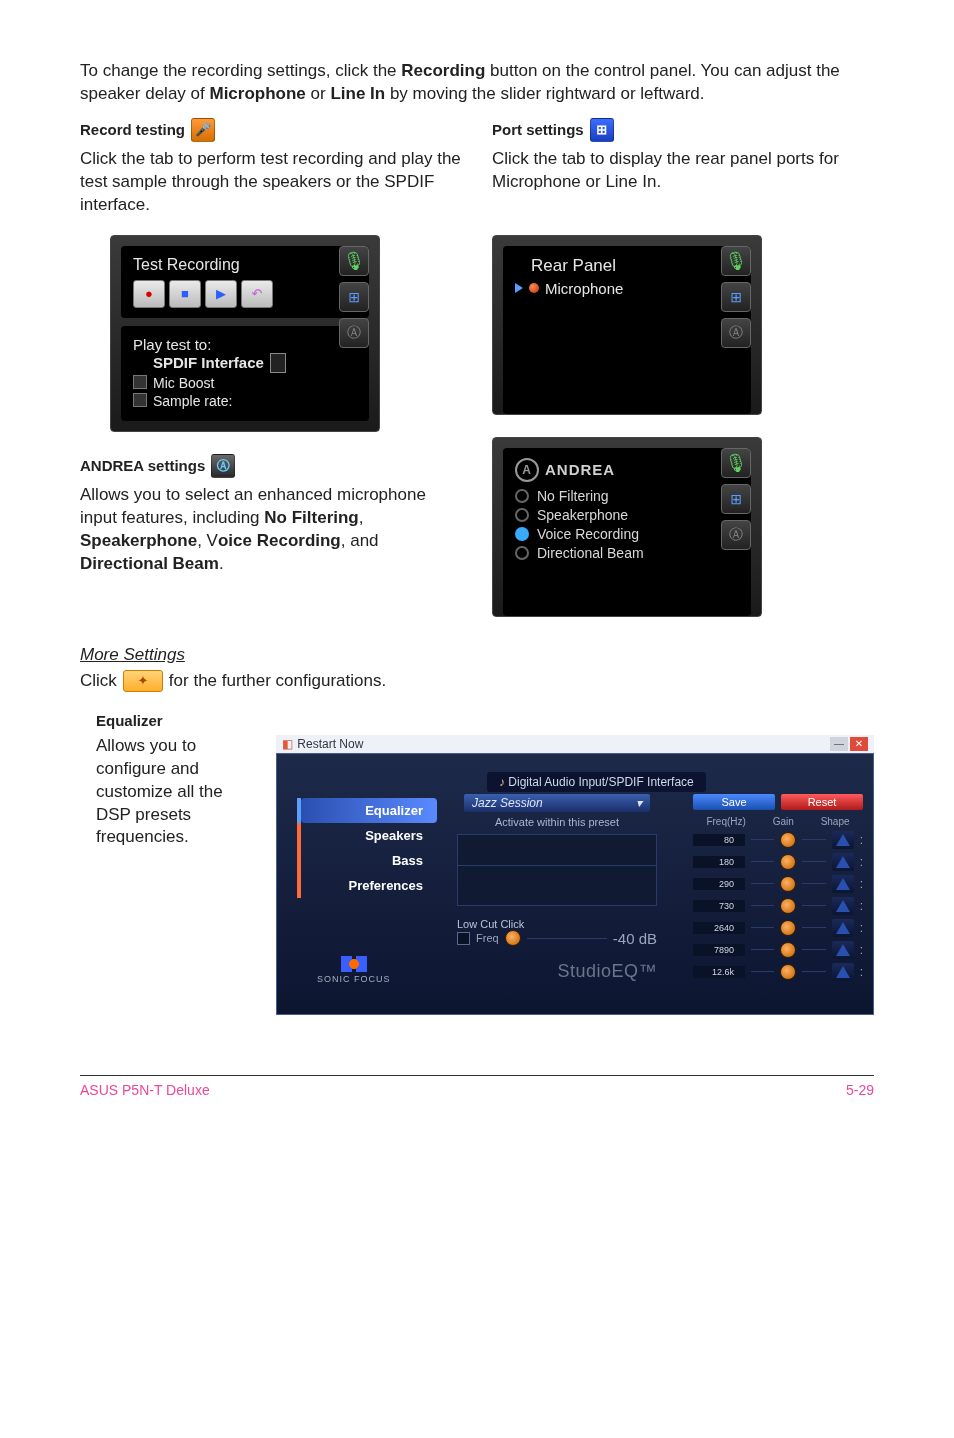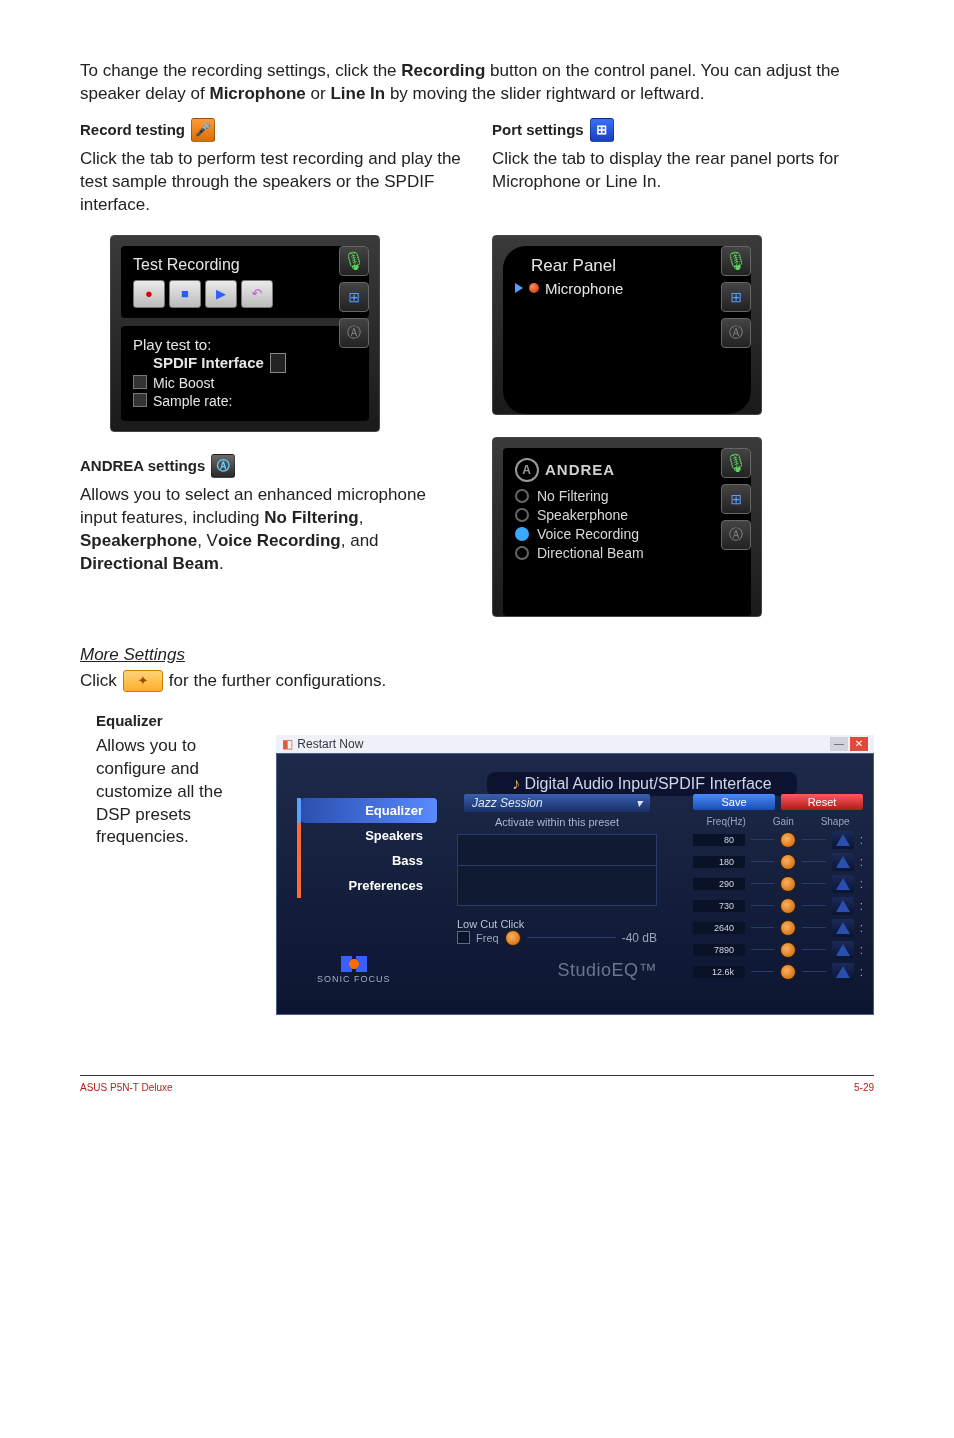--- a/index.html
+++ b/index.html
@@ -140,22 +140,22 @@
   .eq-text { width: 160px; font-size: 17px; line-height: 1.35; }
   .eq-panel {
     flex: 1;
     border: 1px solid #4a5e8c;
     background: linear-gradient(#1e2a4a,#0c1530);
     min-height: 260px;
     position: relative;
   }
   .eq-title {
     position: absolute; top: 18px; left: 210px;
-    background: #0b1330; color: #cfd7e6; font-size: 16px;
-    padding: 3px 25px; border-radius: 8px;
+    background: #0b1330; color: #cfd7e6; font-size: 12px;
+    padding: 3px 12px; border-radius: 3px;
   }
   .eq-left {
     position: absolute; left: 20px; top: 44px;
     width: 140px;
   }
   .eq-tab {
     color: #fff; font-size: 13px; font-weight: bold;
     text-align: right; padding: 5px 14px 5px 4px;
   }
   .eq-tab.active {
@@ -241,22 +241,22 @@
   }
   .winclose { display:flex; gap:2px;}
   .wbtn { width:18px; height:14px; font-size:10px; display:flex; align-items:center; justify-content:center;}
   .wbtn.red { background:#e04a3a; color:#fff;}
   .wbtn.gray { background:#d0d4da; color:#556;}
   .footer {
     margin-top: 60px;
     border-top: 1px solid #333;
     padding-top: 6px;
     display:flex; justify-content:space-between;
-    font-size: 10px;
-    color:#b91c1c;
+    font-size: 14px;
+    color:#ec4899;
   }
   .clearfix::after { content:''; display:block; clear:both; }
   .reartri { width:0;height:0;border-top:5px solid transparent;border-bottom:5px solid transparent;border-left:8px solid #5a9cff; display:inline-block; margin-right:6px;}
   .micdot { width:10px;height:10px;border-radius:50%;background:radial-gradient(circle at 35% 35%,#ff8a5a,#c03000);display:inline-block;margin-right:6px;}
 </style>
 </head>
 <body>
 
 <div class="page">
 
@@ -337,21 +337,21 @@
       </div>
     </div>
 
     <div class="col">
       <div class="panel clearfix" style="height:180px;">
         <div class="sidebtns">
           <div class="sidebtn mic">🎙</div>
           <div class="sidebtn grid">⊞</div>
           <div class="sidebtn andrea">Ⓐ</div>
         </div>
-        <div class="panel-inner" style="margin-bottom:0; height:148px;border-radius:23px;">
+        <div class="panel-inner" style="margin-bottom:0; height:148px;">
           <div style="font-size:17px;margin-left:16px;">Rear Panel</div>
           <div style="margin-top:4px; display:flex; align-items:center;">
             <span class="reartri"></span>
             <span class="micdot"></span>
             <span>Microphone</span>
           </div>
         </div>
       </div>
 
       <div class="panel clearfix" style="margin-top:22px; height:180px;">
@@ -437,21 +437,21 @@
               <span>▾</span>
         </div>
         <div class="eq-act">Activate within this preset</div>
         <div class="eq-wave"></div>
         <div class="eq-lcf">Low Cut Click</div>
         <div class="eq-lcf-row">
           <span class="freqbox"></span>
           <span>Freq</span>
           <span class="knob"></span>
           <span style="flex:1;border-top:1px solid #2a3a6a;"></span>
-          <span style="font-size:12px;">-40 dB</span>
+          <span style="font-size:15px;">-40 dB</span>
         </div>
         <div class="studio">
           <span>Studio</span><span>EQ™</span>
         </div>
       </div>
 
       <div class="eq-right">
         <div class="eq-btns">
           <div class="eq-bbtn save">Save</div>
           <div class="eq-bbtn reset">Reset</div>

